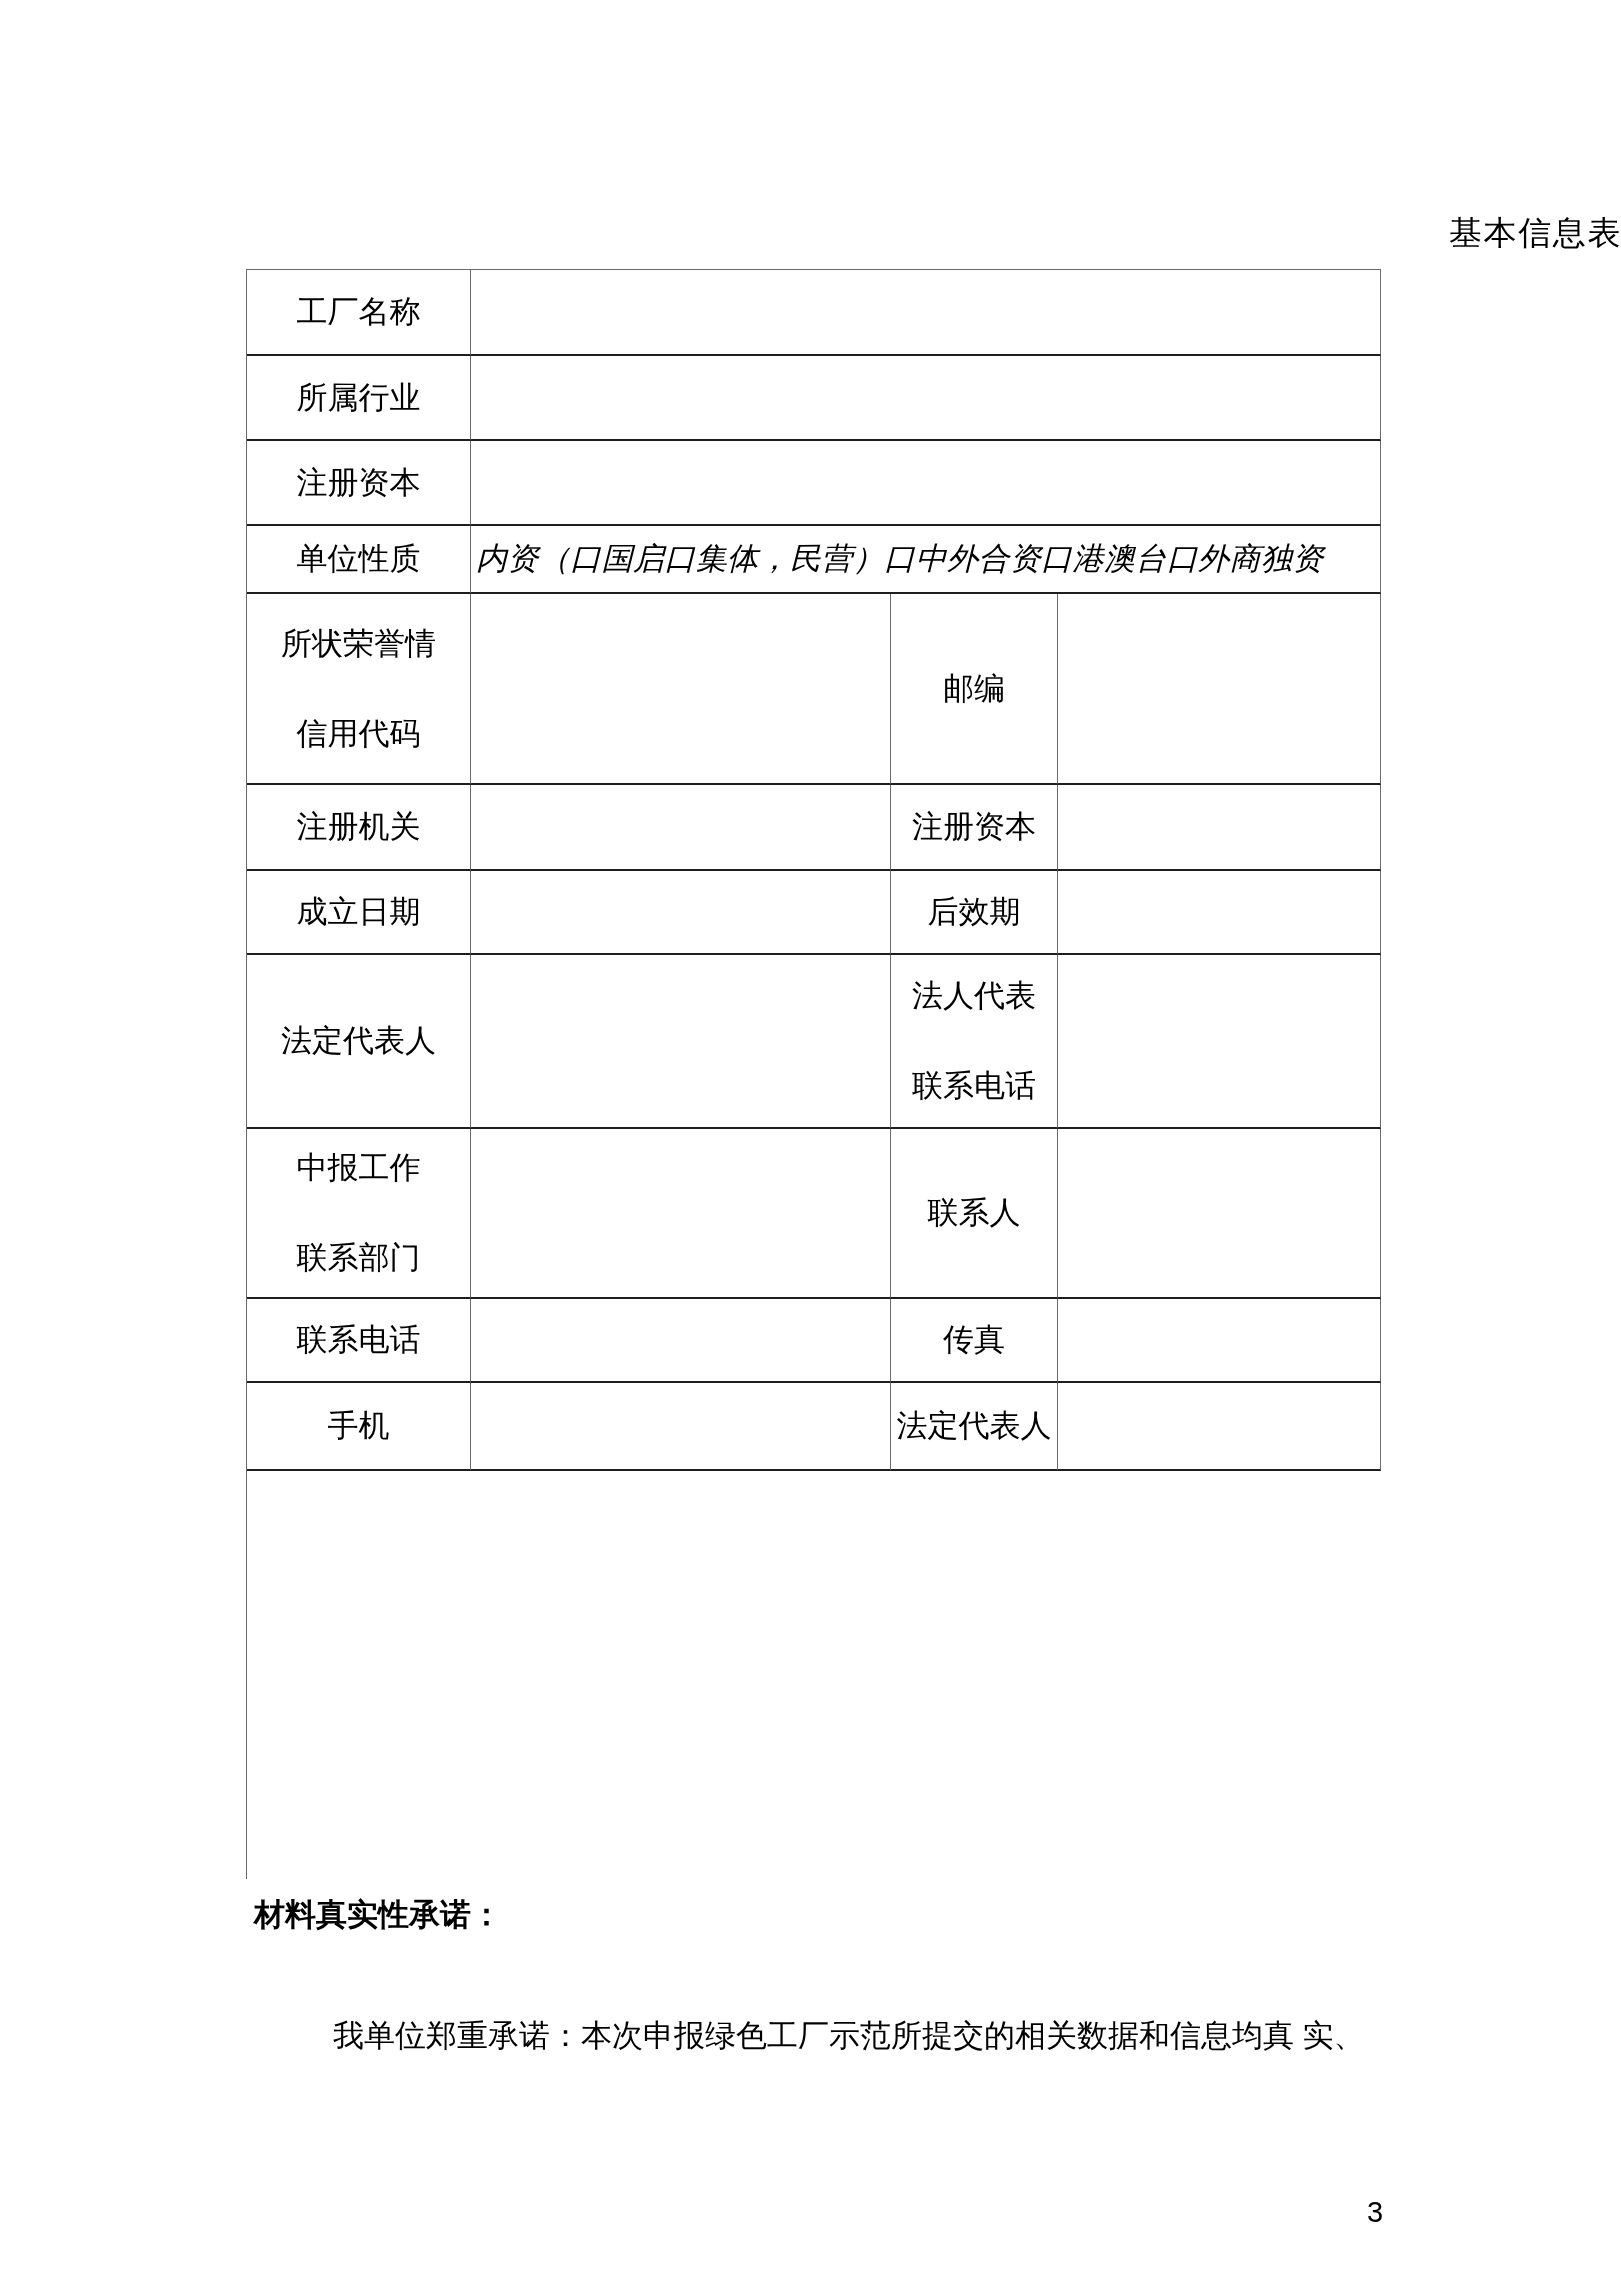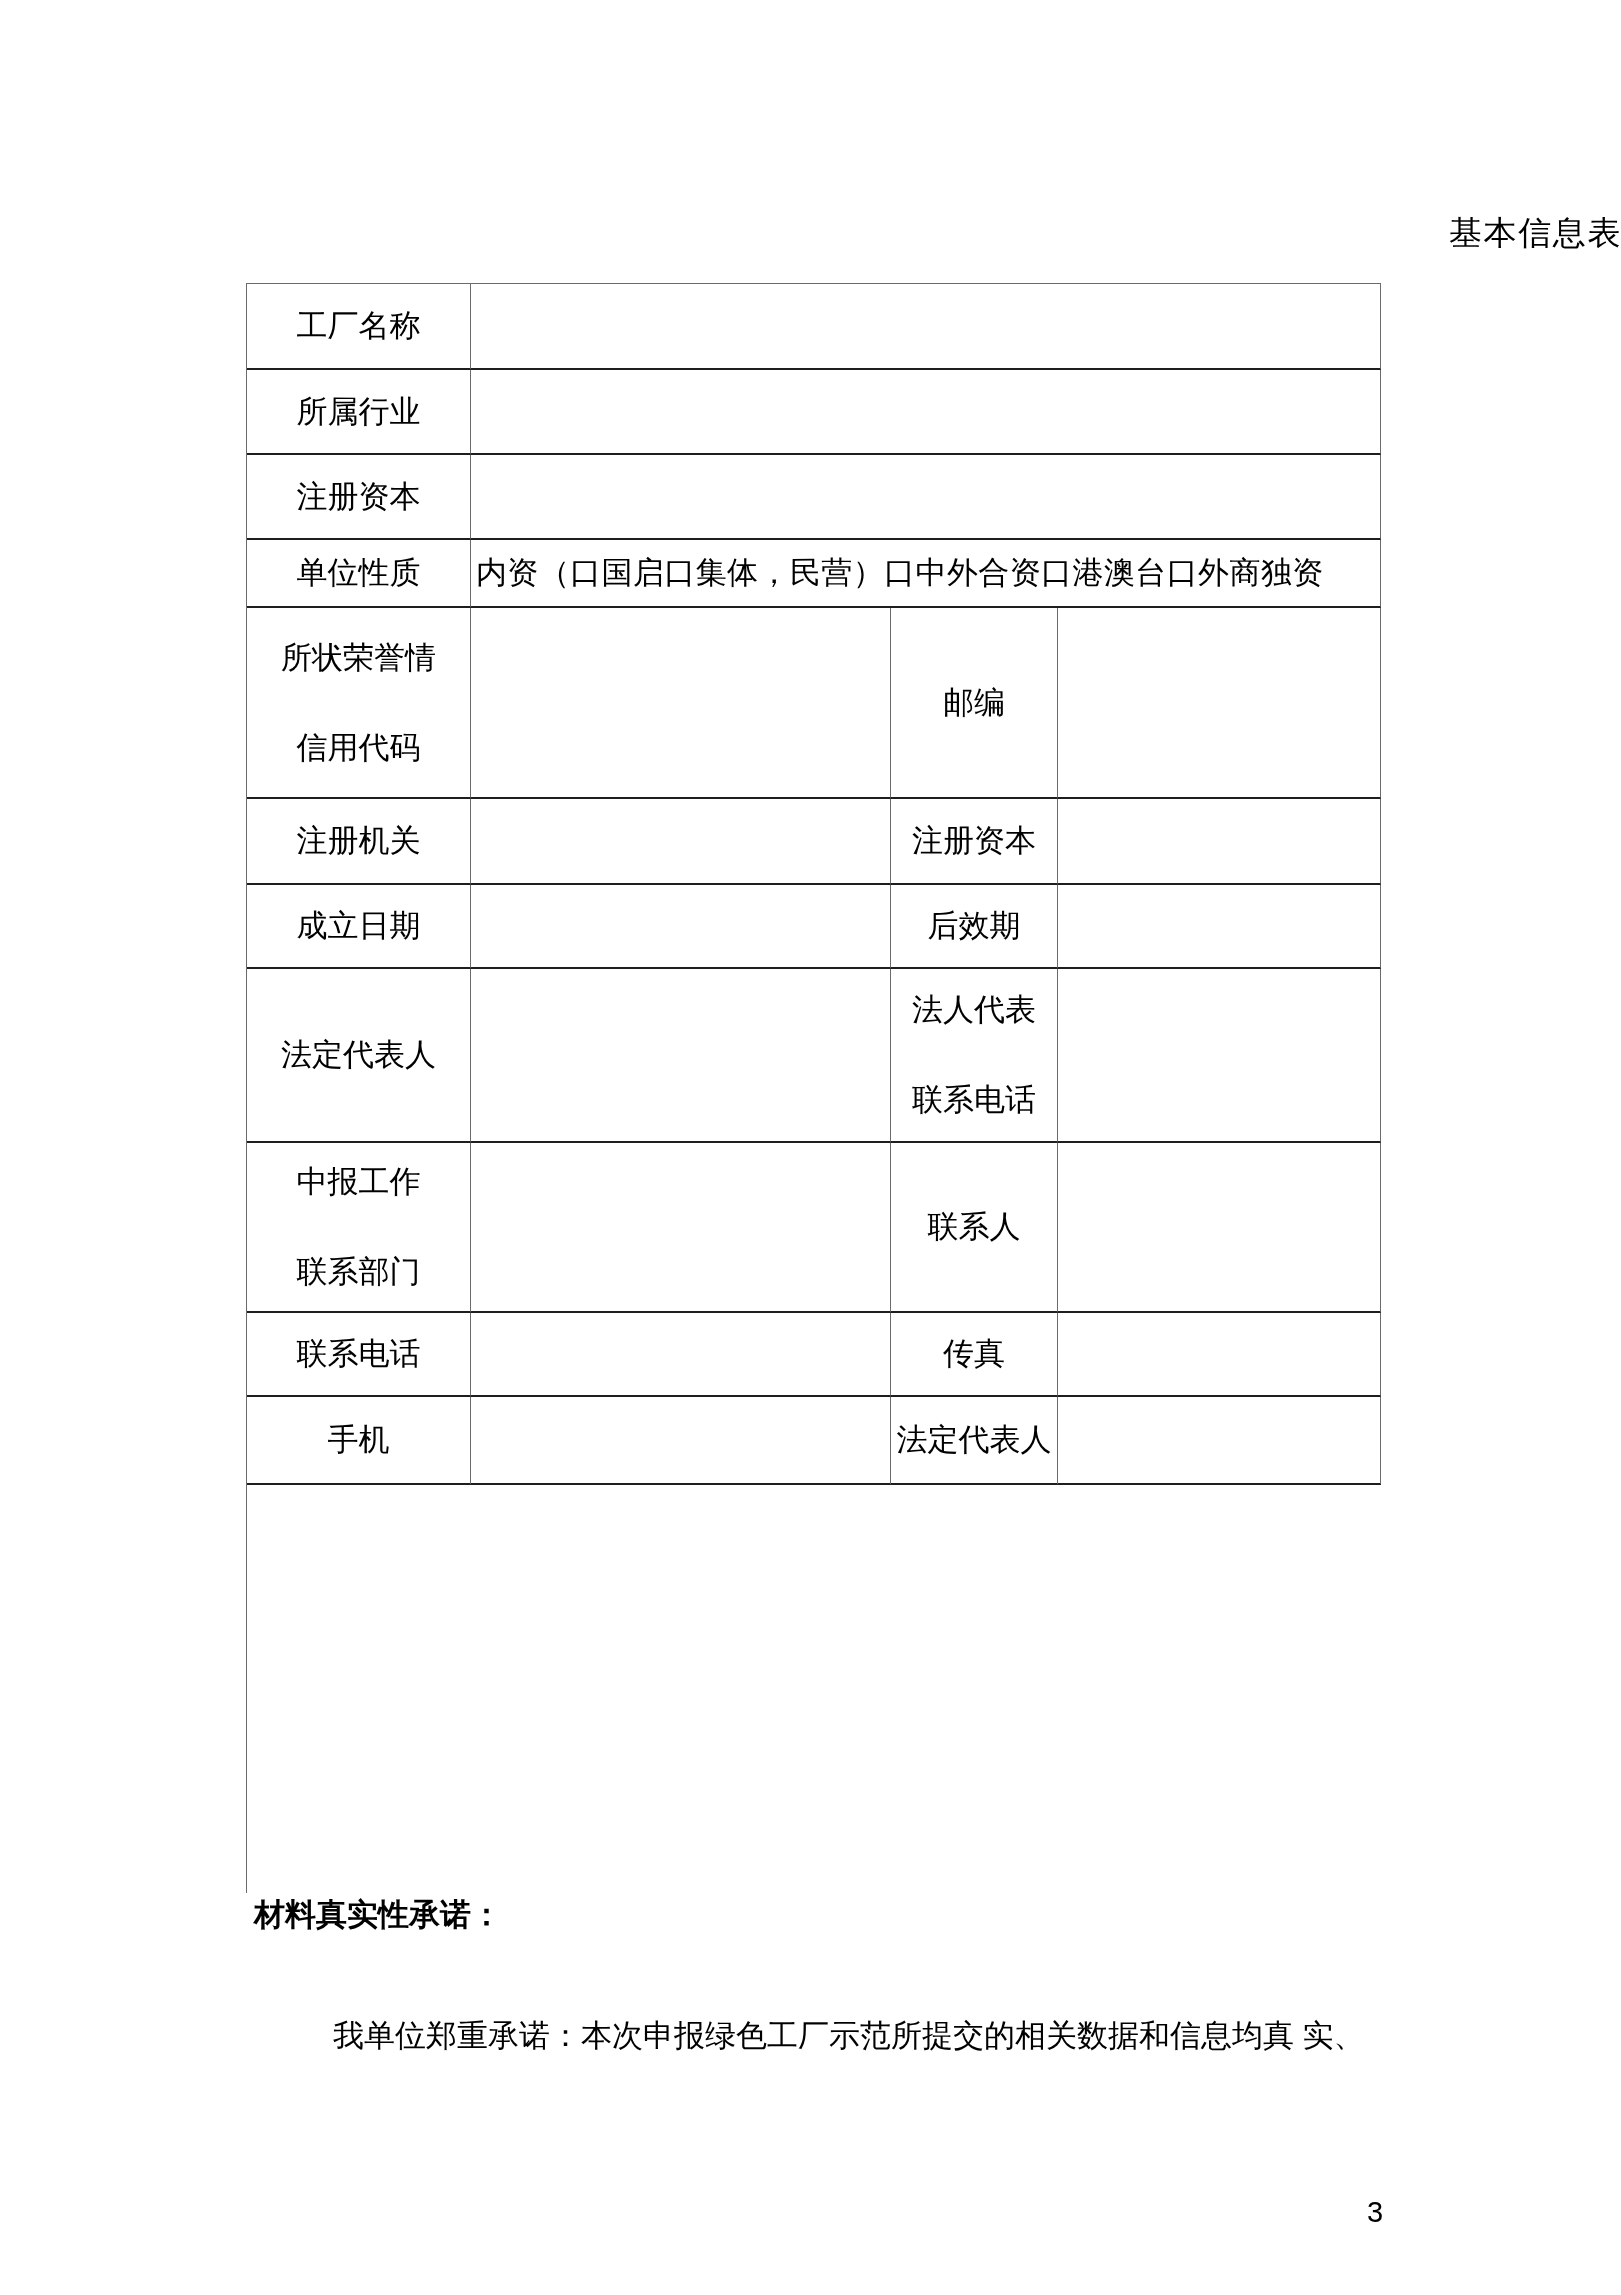--- a/index.html
+++ b/index.html
@@ -8,40 +8,40 @@
     background: #ffffff; color: #000000;
     position: relative;
     font-family: "Liberation Sans", sans-serif;
   }
   .doc-title {
     position: absolute; top: 213px; left: 0; width: 100%;
     text-align: right; font-size: 33px; line-height: 1.2;
     letter-spacing: 1.6px; font-weight: 500;
   }
   .info-table {
-    position: absolute; left: 246px; top: 283px;
+    position: absolute; left: 246px; top: 269px;
     width: 1134px;
     display: grid;
     grid-template-columns: 224px 420px 167px 323px;
     grid-template-rows: 86px 85px 85px 68px 191px 86px 84px 174px 170px 84px 88px 408px;
     border-top: 1.6px solid #6b6b6b;
     border-left: 1.6px solid #6b6b6b;
     box-sizing: content-box;
   }
   .cell {
     border-right: 1.6px solid #6b6b6b;
     border-bottom: 2.4px solid #1e1e1e;
     box-sizing: border-box;
     display: flex; align-items: center; justify-content: center;
     font-size: 31px; line-height: 2.9;
     text-align: center; white-space: pre-line;
     overflow: hidden;
   }
   .cell.value { justify-content: flex-start; text-align: left; }
-  .span3 { grid-column: span 3; }
+  .span3 { grid-column: span 3; font-style: italic; }
   .nature-text { padding-left: 4.9px; letter-spacing: 0.4px; }
   .intro-note {
     width: 100%; text-align: left;
     padding: 0 24.4px 0 14.7px; text-indent: 36px;
   }
   .commit-heading {
     position: absolute; left: 254px; top: 1896px;
     font-size: 31px; line-height: 1.2; font-weight: 700;
   }
   .commit-body {

